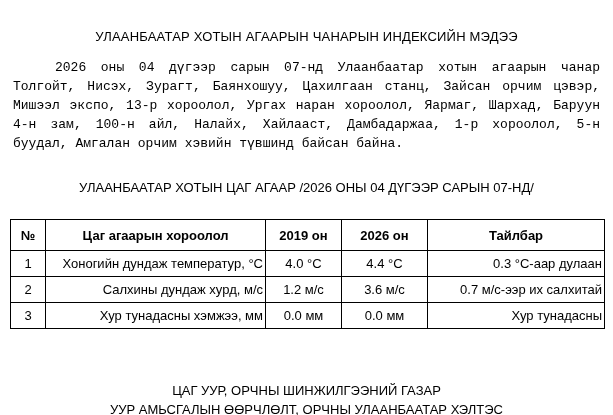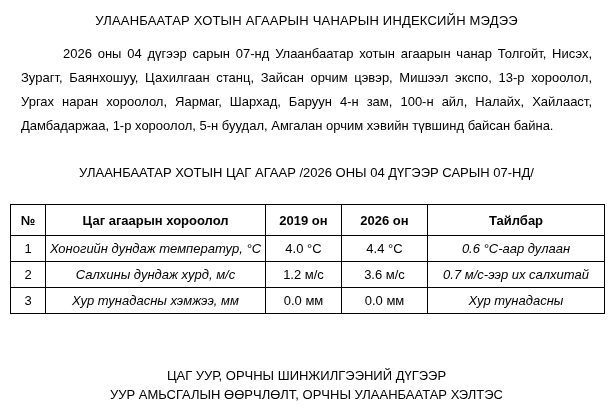--- a/index.html
+++ b/index.html
@@ -18,30 +18,31 @@
   .page {
     box-sizing: border-box;
     width: 613px;
     height: 415px;
     padding: 13px 13px 0 13px;
   }
   .doc-title {
     font-size: 13px;
     font-weight: normal;
     text-align: center;
-    margin: 0 0 14px 0;
+    margin: 16px 0 14px 0;
     letter-spacing: 0.2px;
     white-space: nowrap;
   }
   .intro {
-    margin: 8px;
+    margin: 0;
     text-align: justify;
     text-indent: 42px;
-    line-height: 24px;
+    line-height: 19px;
     font-size: 13px;
+    font-family: Liberation Mono, monospace;
   }
   .table-title {
     font-size: 13px;
     font-weight: normal;
     text-align: center;
     margin: 27px 0 8px 0;
     white-space: nowrap;
   }
   table.weather {
     border-collapse: collapse;
@@ -62,21 +63,21 @@
     font-weight: bold;
     text-align: center;
     height: 30px;
     padding: 0 2px;
   }
   table.weather td {
     height: 25px;
     padding: 0 2px;
   }
   td.c, th.c { text-align: center; }
-  td.l { text-align: center; padding-left: 9px; font-style: italic; }
+  td.l { text-align: right; padding-left: 9px; }
   .footer {
     margin-top: 52px;
     text-align: center;
     line-height: 19px;
     font-size: 13px;
   }
 </style>
 </head>
 <body>
 
@@ -104,37 +105,37 @@
         <th class="c">2026 он</th>
         <th class="c">Тайлбар</th>
       </tr>
     </thead>
     <tbody>
       <tr>
         <td class="c">1</td>
         <td class="l">Хоногийн дундаж температур, °С</td>
         <td class="c">4.0 °С</td>
         <td class="c">4.4 °С</td>
-        <td class="l">0.6 °С-аар дулаан</td>
+        <td class="l">0.3 °С-аар дулаан</td>
       </tr>
       <tr>
         <td class="c">2</td>
         <td class="l">Салхины дундаж хурд, м/с</td>
         <td class="c">1.2 м/с</td>
         <td class="c">3.6 м/с</td>
         <td class="l">0.7 м/с-ээр их салхитай</td>
       </tr>
       <tr>
         <td class="c">3</td>
         <td class="l">Хур тунадасны хэмжээ, мм</td>
         <td class="c">0.0 мм</td>
         <td class="c">0.0 мм</td>
         <td class="l">Хур тунадасны</td>
       </tr>
     </tbody>
   </table>
 
   <div class="footer">
-    <div>ЦАГ УУР, ОРЧНЫ ШИНЖИЛГЭЭНИЙ ДҮГЭЭР</div>
+    <div>ЦАГ УУР, ОРЧНЫ ШИНЖИЛГЭЭНИЙ ГАЗАР</div>
     <div>УУР АМЬСГАЛЫН ӨӨРЧЛӨЛТ, ОРЧНЫ УЛААНБААТАР ХЭЛТЭС</div>
   </div>
 
 </div>
 
 </body></html>

